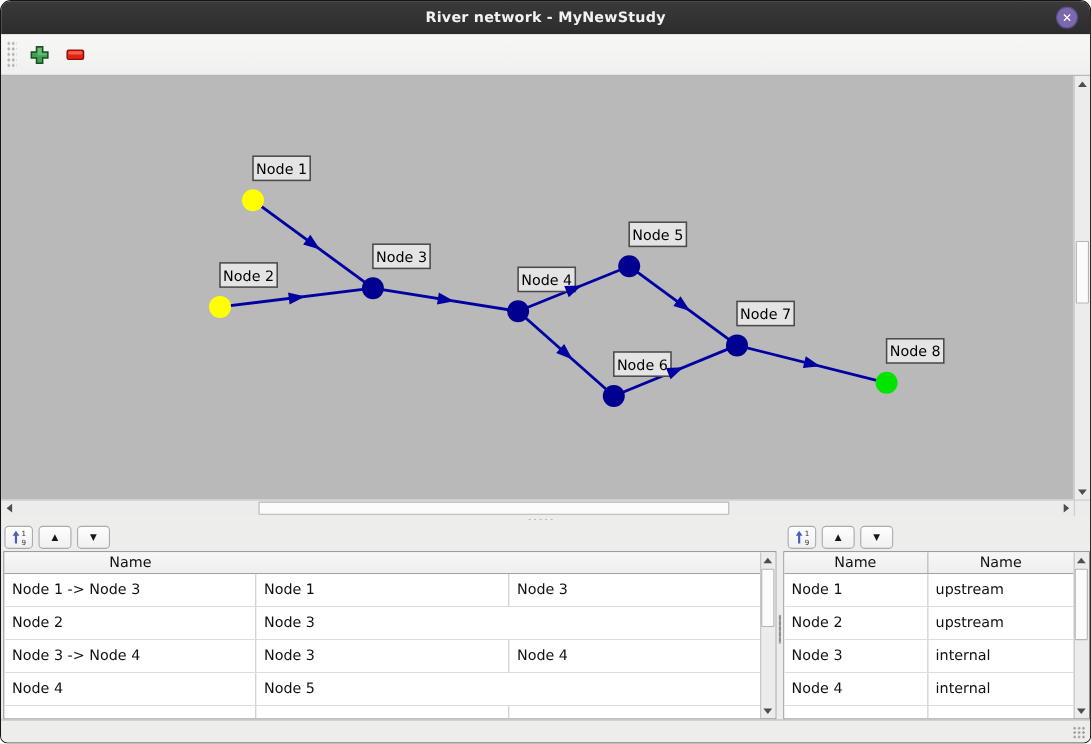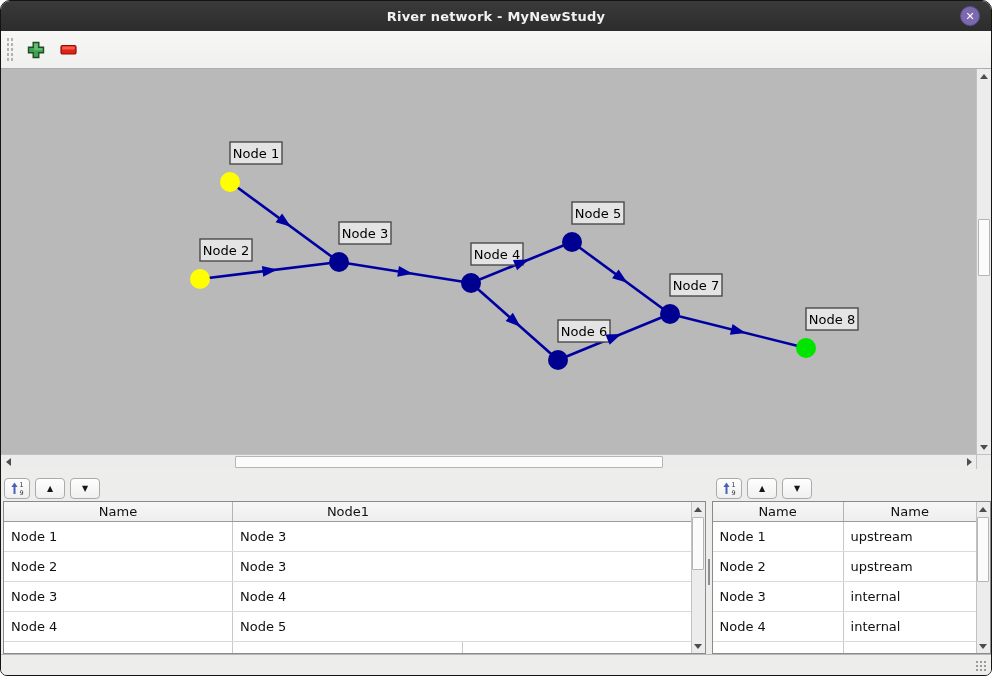--- a/index.html
+++ b/index.html
@@ -199,31 +199,32 @@
           <span class="glyph">▼</span>
         </div>
     </div>
   </div>
 
   <div class="tables-row">
     <div class="dtable" style="width:704px;">
       <div class="t-main" id="branch-main">
           <div class="t-header branch-cols">
             <div class="hcell">Name</div>
-            <div class="hcell">Node1</div>
-          </div>
-          <div class="t-row branch-cols">
+          </div>
+          <div class="t-row branch-cols">
+            <div class="cell">Node 1 -&gt; Node 3</div>
             <div class="cell">Node 1</div>
             <div class="cell">Node 3</div>
           </div>
           <div class="t-row branch-cols">
             <div class="cell">Node 2</div>
             <div class="cell">Node 3</div>
           </div>
           <div class="t-row branch-cols">
+            <div class="cell">Node 3 -&gt; Node 4</div>
             <div class="cell">Node 3</div>
             <div class="cell">Node 4</div>
           </div>
           <div class="t-row branch-cols">
             <div class="cell">Node 4</div>
             <div class="cell">Node 5</div>
           </div>
           <div class="t-row branch-cols">
             <div class="cell"></div>
             <div class="cell"></div>

